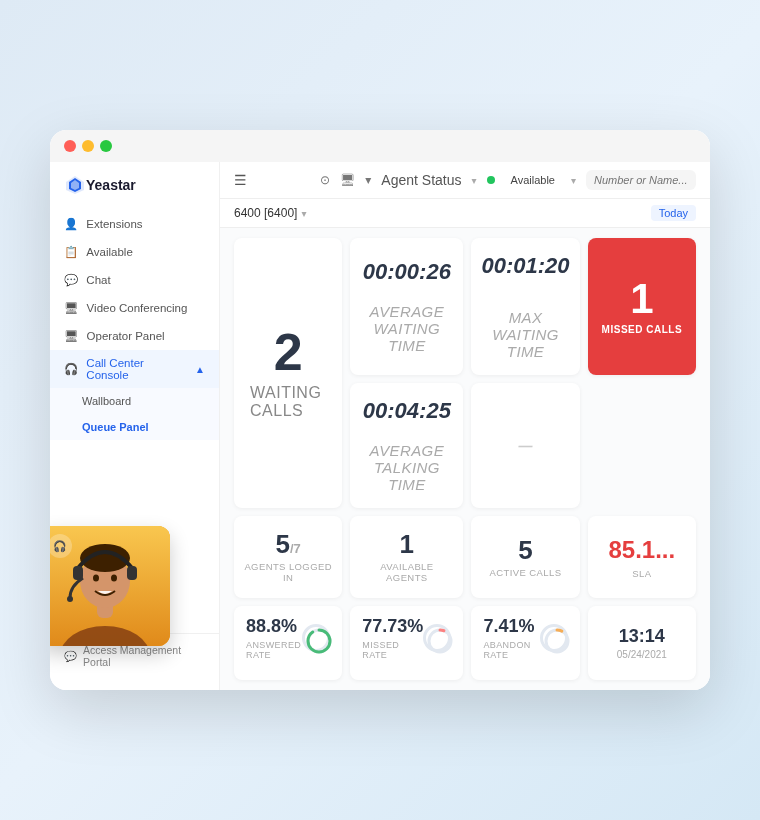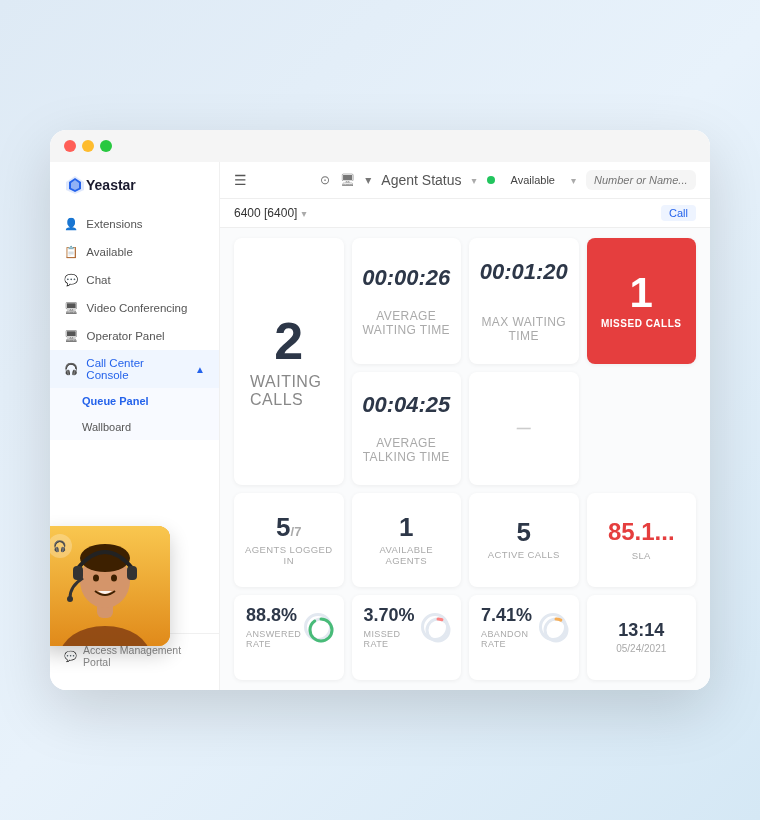--- a/index.html
+++ b/index.html
@@ -293,26 +293,27 @@
     }
 
     .time-value {
       font-size: 22px;
       font-weight: 700;
       color: #2d3748;
       font-style: italic;
     }
 
     .time-label {
-      font-size: 12px;
+      font-size: 15px;
       color: #aaa;
       text-transform: uppercase;
       letter-spacing: 0.4px;
       margin-top: 18px;
       text-align: center;
+      font-style: italic;
     }
 
     .big-number {
       font-size: 42px;
       font-weight: 700;
       line-height: 1;
     }
 
     .big-number-label {
       font-size: 10px;
@@ -487,25 +488,25 @@
       <div class="sidebar-item">
         <span>🖥</span>
         <span>Operator Panel</span>
       </div>
       <div class="sidebar-item active-parent">
         <span>🎧</span>
         <span>Call Center Console</span>
         <span style="margin-left:auto;font-size:10px;">▲</span>
       </div>
       <div class="sidebar-submenu">
+        <div class="sidebar-item">
+          <span>Wallboard</span>
+        </div>
         <div class="sidebar-item active">
           <span>Queue Panel</span>
-        </div>
-        <div class="sidebar-item">
-          <span>Wallboard</span>
         </div>
       </div>
 
       <div class="agent-card">
         <div class="agent-card-img">
 
           <svg width="130" height="120" viewBox="0 0 130 120" fill="none" xmlns="http://www.w3.org/2000/svg">
 
             <rect width="130" height="120" fill="url(#bg)"></rect>
             <defs>
@@ -569,21 +570,21 @@
           </div>
           <input class="search-box" type="text" placeholder="Number or Name..." style="">
         </div>
       </div>
 
       <div class="subbar">
         <div class="ext-selector">
           <span>6400 [6400]</span>
           <span class="chevron-icon">▾</span>
         </div>
-        <span class="today-badge">Call</span>
+        <span class="today-badge">Today</span>
       </div>
 
       <div class="dashboard-grid">
 
         <div class="stat-card waiting-card">
           <div class="waiting-calls-number">2</div>
           <div class="waiting-calls-label">WAITING CALLS</div>
         </div>
 
         <div class="stat-card time-card-1">
@@ -645,21 +646,21 @@
                 <circle cx="14" cy="14" r="11" fill="none" stroke="#e2e8f0" stroke-width="3"></circle>
                 <circle cx="14" cy="14" r="11" fill="none" stroke="#48bb78" stroke-width="3" stroke-dasharray="62 9" stroke-linecap="round" transform="rotate(-90 14 14)"></circle>
               </svg>
             </div>
           </div>
         </div>
 
         <div class="rate-card rate2-card">
           <div class="rate-row">
             <div>
-              <div class="rate-value">3.70%</div>
+              <div class="rate-value">77.73%</div>
               <div class="rate-label">MISSED RATE</div>
             </div>
             <div class="rate-circle">
               <svg width="28" height="28" viewBox="0 0 28 28">
                 <circle cx="14" cy="14" r="11" fill="none" stroke="#e2e8f0" stroke-width="3"></circle>
                 <circle cx="14" cy="14" r="11" fill="none" stroke="#fc8181" stroke-width="3" stroke-dasharray="4 67" stroke-linecap="round" transform="rotate(-90 14 14)"></circle>
               </svg>
             </div>
           </div>
         </div>

